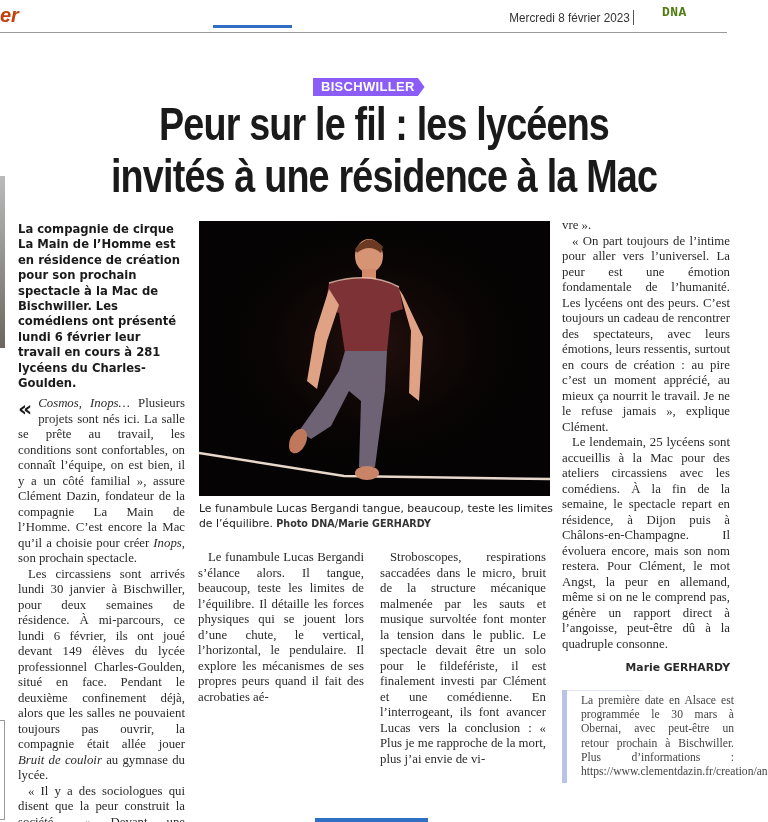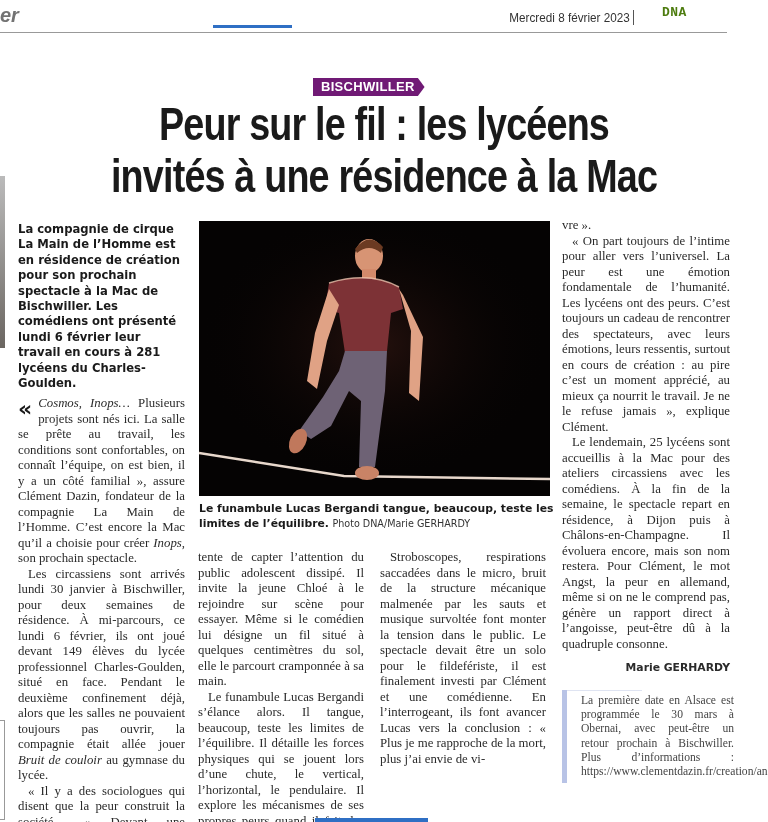--- a/index.html
+++ b/index.html
@@ -1,48 +1,48 @@
 <!DOCTYPE html>
 <html><head>
 <meta charset="utf-8">
 <style>
   * { box-sizing: border-box; margin: 0; padding: 0; }
   html, body { width: 768px; height: 822px; overflow: hidden; background: #fff; }
   body { position: relative; font-family: "DejaVu Serif", serif; color: #222; }
 
-  .section-fragment { position: absolute; left: 0; top: 4px; font-family: "Liberation Sans", sans-serif; font-weight: bold; font-style: italic; font-size: 20px; color: #737373; text-align: right; }
+  .section-fragment { position: absolute; left: 0; top: 4px; font-family: "Liberation Sans", sans-serif; font-weight: bold; font-style: italic; font-size: 20px; color: #c2410c; text-align: right; }
   .header-date { position: absolute; right: 138px; top: 10px; font-family: "Liberation Sans", sans-serif; font-size: 13px; color: #333; transform: scaleX(0.9); transform-origin: right; }
   .header-sep { position: absolute; left: 633px; top: 10px; width: 1px; height: 15px; background: #555; }
   .logo { position: absolute; left: 662px; top: 5px; font-family: Liberation Mono, monospace; font-weight: 900; font-size: 13px; color: #4d7c0f; letter-spacing: 0.5px; }
   .header-rule { position: absolute; left: 0; top: 32px; width: 727px; height: 1px; background: #999; }
   .top-tab { position: absolute; left: 213px; top: 25px; width: 79px; height: 3px; background: #2f6fc4; }
 
-  .kicker { position: absolute; left: 313px; top: 78px; height: 18px; padding: 0 10px 0 8px; background: #701a75; color: #fff; font-family: "Liberation Sans", sans-serif; font-weight: bold; font-size: 13px; line-height: 18px; letter-spacing: 0.3px; clip-path: polygon(0 0, 94% 0, 100% 50%, 94% 100%, 0 100%); }
+  .kicker { position: absolute; left: 313px; top: 78px; height: 18px; padding: 0 10px 0 8px; background: #8b5cf6; color: #fff; font-family: "Liberation Sans", sans-serif; font-weight: bold; font-size: 13px; line-height: 18px; letter-spacing: 0.3px; clip-path: polygon(0 0, 94% 0, 100% 50%, 94% 100%, 0 100%); }
 
   .headline { position: absolute; left: 0; top: 98px; width: 768px; text-align: center; font-family: "Liberation Sans", sans-serif; font-weight: bold; font-size: 46px; line-height: 52px; color: #1a1a1a; letter-spacing: -1px; transform: scaleX(0.82); transform-origin: center; }
 
   .left-strip-img { position: absolute; left: 0; top: 176px; width: 5px; height: 172px; background: linear-gradient(#bbb, #6b6661); }
   .left-strip-box { position: absolute; left: 0; top: 720px; width: 5px; height: 100px; border: 1px solid #999; border-left: none; }
 
   .chapo { position: absolute; left: 18px; top: 222px; width: 168px; font-family: "DejaVu Sans", sans-serif; font-weight: bold; font-size: 11.6px; line-height: 15.4px; color: #1a1a1a; }
 
   .col { position: absolute; font-family: "Liberation Serif", serif; font-size: 12.8px; line-height: 15.5px; color: #2a2a2a; text-align: justify; hyphens: auto; }
   .col p { text-indent: 10px; }
   .col p.noindent { text-indent: 0; }
   .col1 { left: 18px; top: 396px; width: 167px; }
   .col2 { left: 198px; top: 550px; width: 166px; }
   .col3 { left: 380px; top: 550px; width: 166px; }
   .col4 { left: 562px; top: 218px; width: 168px; }
 
   .dropquote { float: left; font-family: "DejaVu Sans", sans-serif; font-weight: bold; font-size: 22px; line-height: 22px; margin: 2px 6px 0 0; color: #1a1a1a; }
 
   .photo { position: absolute; left: 199px; top: 221px; width: 351px; height: 275px; background: #050303; overflow: hidden; }
   .caption { position: absolute; left: 199px; top: 502px; width: 360px; font-family: "DejaVu Sans", sans-serif; font-size: 10.8px; line-height: 14.5px; color: #1a1a1a; }
-  .caption b { font-weight: bold; }
-  .caption .credit { font-weight: normal; font-size: 9.6px; color: #333; }
+  .caption b { font-weight: normal; }
+  .caption .credit { font-weight: bold; font-size: 9.6px; color: #333; }
 
   .subhead { position: relative; margin: 14px 0 14px 0; padding-left: 8px; font-family: "DejaVu Sans", sans-serif; font-weight: bold; font-size: 11.4px; line-height: 14px; color: #1a1a1a; }
   .subhead::before { content: ""; position: absolute; left: 0; top: 1px; width: 3px; height: 27px; background: #2f6fc4; }
 
   .signature { text-align: right; font-family: "DejaVu Sans", sans-serif; font-weight: bold; font-size: 10.8px; margin-top: 8px; }
 
   .infobox { position: absolute; left: 562px; top: 690px; width: 172px; padding: 4px 0 4px 14px; border-left: 5px solid #b8c3e6; font-family: "Liberation Serif", serif; font-size: 11.6px; line-height: 14.2px; color: #444; text-align: justify; }
   .infobox-topline { position: absolute; left: 562px; top: 690px; width: 80px; height: 1px; background: #dfe4f2; }
 
   .bottom-tab { position: absolute; left: 315px; top: 818px; width: 113px; height: 4px; background: #2f6fc4; }
@@ -109,21 +109,20 @@
     <path d="M130 62 Q170 50 200 66" stroke="#ffd9c0" stroke-width="1.5" fill="none" opacity="0.7"></path>
   </svg>
 </div>
 
 <div class="caption">
   <b>Le funambule Lucas Bergandi tangue, beaucoup, teste les limites de l’équilibre.</b>
   <span class="credit">Photo DNA/Marie GERHARDY</span>
 </div>
 
 <div class="col col2">
-  <p class="noindent">tente de capter l’attention du public adolescent dissipé. Il invite la jeune Chloé à le rejoindre sur scène pour essayer. Même si le comédien lui désigne un fil situé à quelques centimètres du sol, elle le parcourt cramponnée à sa main.</p>
   <p>Le funambule Lucas Bergandi s’élance alors. Il tangue, beaucoup, teste les limites de l’équilibre. Il détaille les forces physiques qui se jouent lors d’une chute, le vertical, l’horizontal, le pendulaire. Il explore les mécanismes de ses propres peurs quand il fait des acrobaties aé-</p>
 </div>
 
 <div class="col col3">
   <p>Stroboscopes, respirations saccadées dans le micro, bruit de la structure mécanique malmenée par les sauts et musique survoltée font monter la tension dans le public. Le spectacle devait être un solo pour le fildefériste, il est finalement investi par Clément et une comédienne. En l’interrogeant, ils font avancer Lucas vers la conclusion : « Plus je me rapproche de la mort, plus j’ai envie de vi-</p>
 </div>
 
 <div class="col col4">
   <p class="noindent">vre ».</p>
   <p>« On part toujours de l’intime pour aller vers l’universel. La peur est une émotion fondamentale de l’humanité. Les lycéens ont des peurs. C’est toujours un cadeau de rencontrer des spectateurs, avec leurs émotions, leurs ressentis, surtout en cours de création : au pire c’est un moment apprécié, au mieux ça nourrit le travail. Je ne le refuse jamais », explique Clément.</p>

